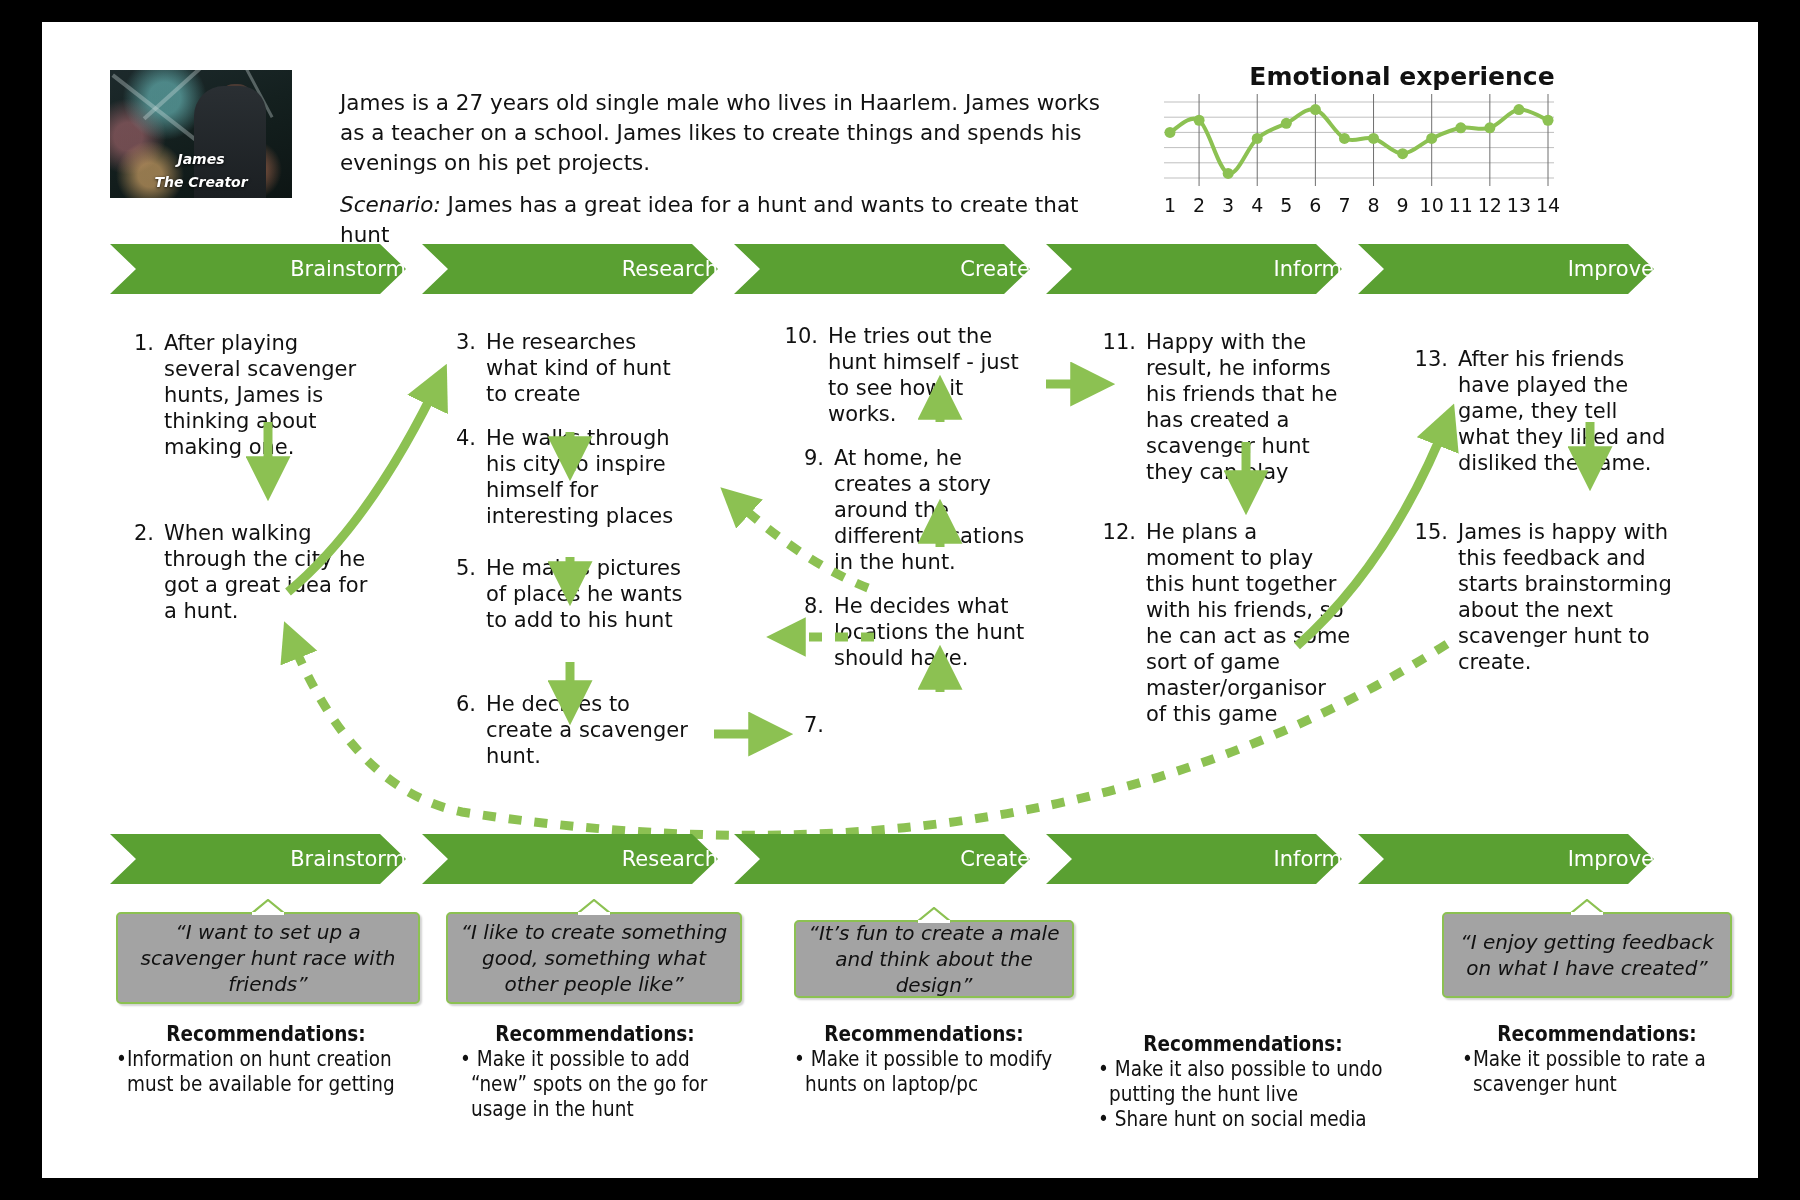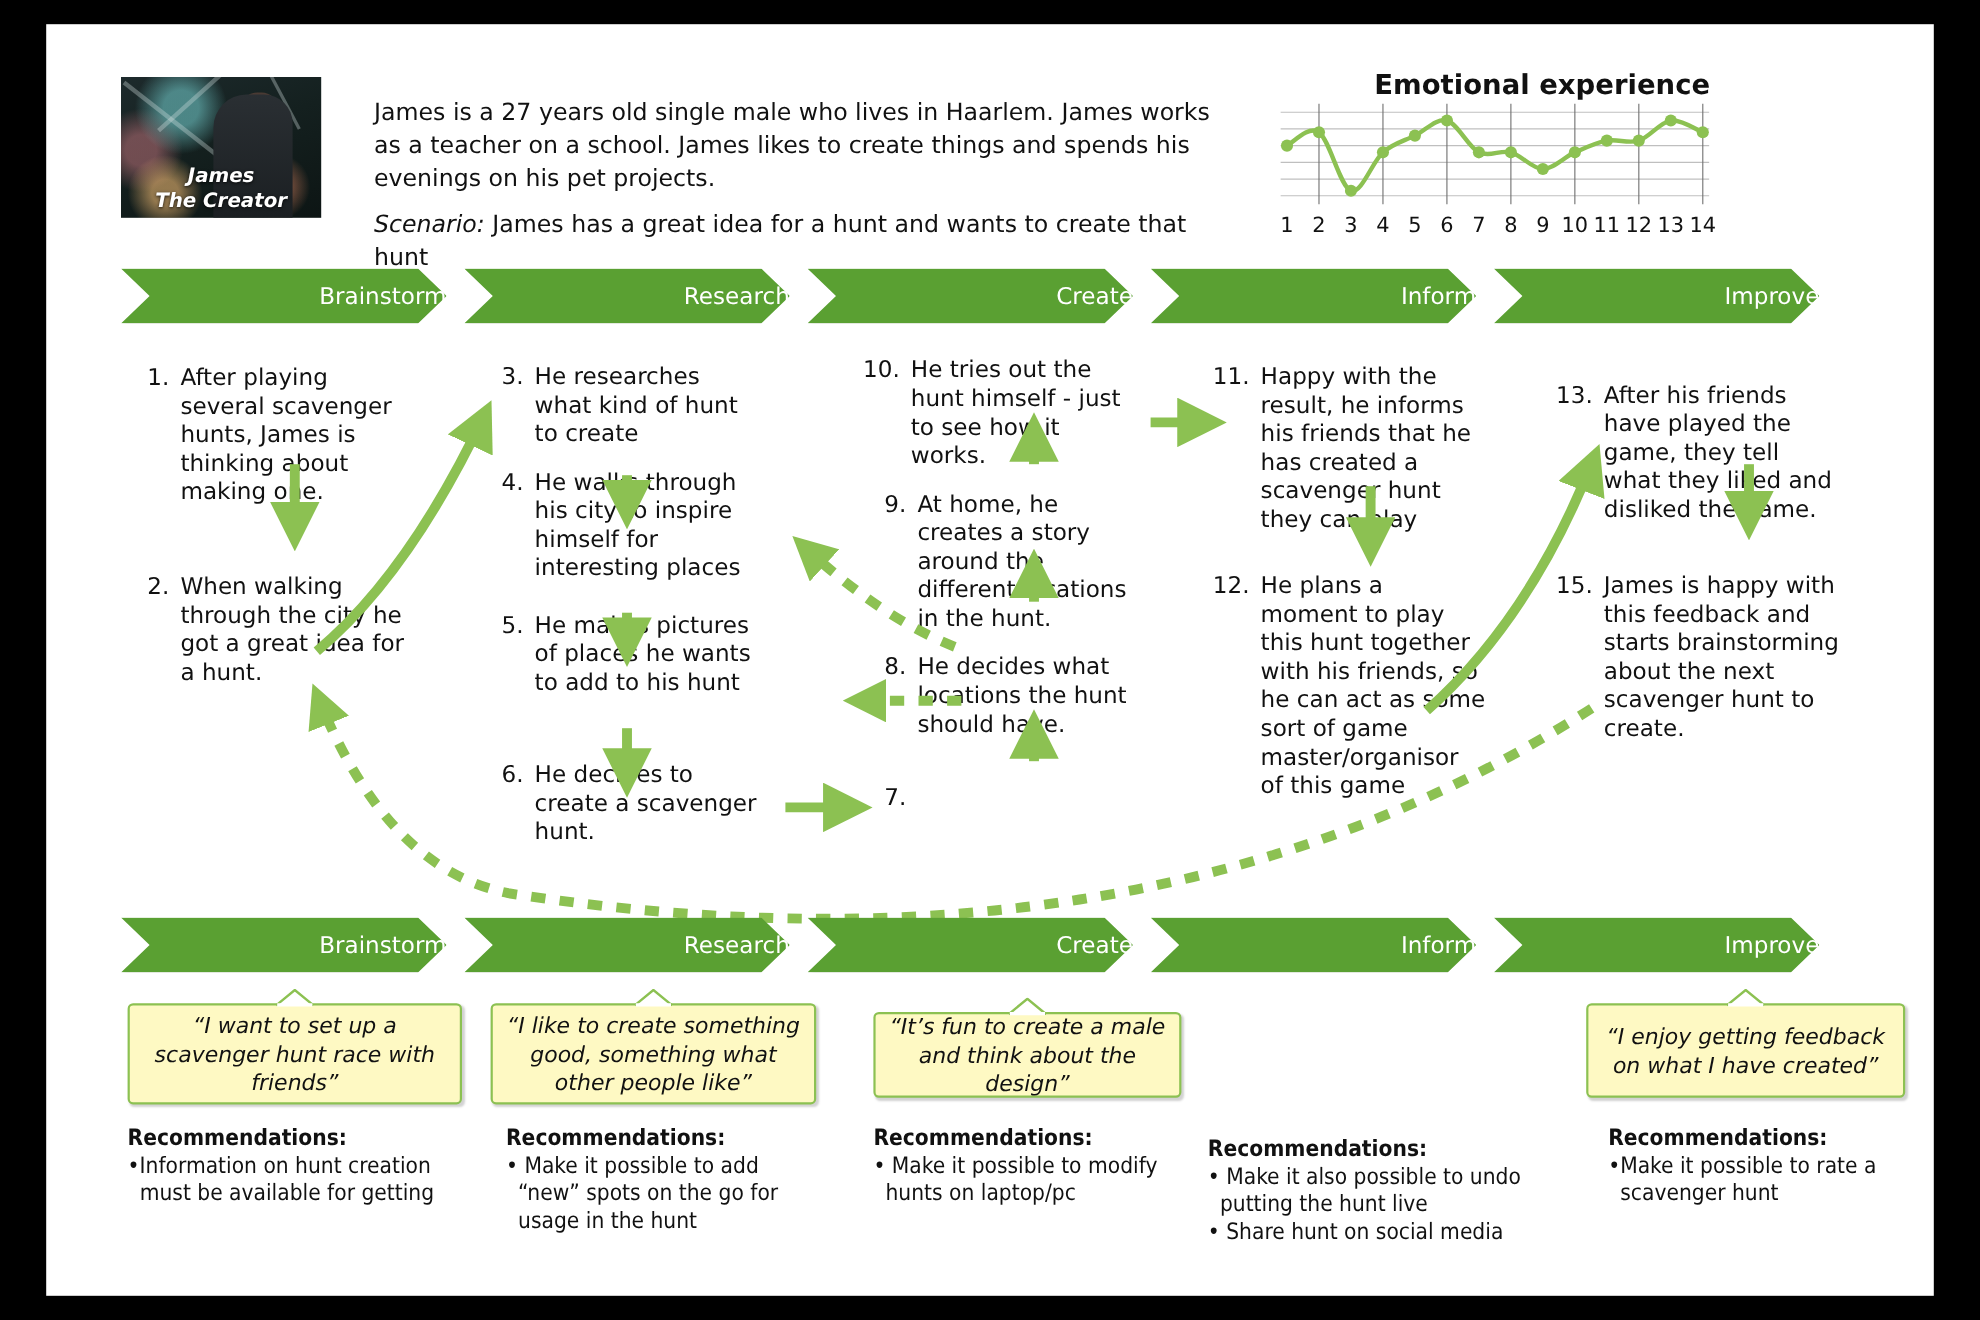--- a/index.html
+++ b/index.html
@@ -64,21 +64,21 @@
   }
   #persona-caption {
     position: absolute;
     left: 0;
     bottom: 4px;
     width: 182px;
     text-align: center;
     color: #ffffff;
     font-style: italic;
     font-weight: bold;
-    font-size: 18px;
+    font-size: 14px;
     line-height: 23px;
     text-shadow: 0 1px 3px rgba(0,0,0,.85);
   }
 
   
   #persona-desc {
     position: absolute;
     left: 298px;
     top: 66px;
     width: 760px;
@@ -168,21 +168,21 @@
     left: 0; top: 0;
     width: 1800px; height: 1200px;
     pointer-events: none;
   }
 
   
   .quote {
     position: absolute;
     border: 2px solid #8cc152;
     border-radius: 5px;
-    background: #fef9c3;
+    background: #a3a3a3;
     box-sizing: border-box;
     display: flex;
     align-items: center;
     justify-content: center;
     text-align: center;
     font-style: italic;
     font-size: 20px;
     line-height: 26px;
     color: #111;
     padding: 8px 12px;
@@ -199,21 +199,21 @@
 
   
   .recs {
     position: absolute;
     font-family: "DejaVu Sans Condensed", "Liberation Sans Narrow", "DejaVu Sans", sans-serif;
     font-stretch: condensed;
     font-size: 20.5px;
     line-height: 25px;
     color: #111;
   }
-  .recs .rhead { font-weight: bold; display: block; }
+  .recs .rhead { font-weight: bold; display: block; text-align: center; }
   .recs .ritem { display: block; text-indent: -11px; padding-left: 11px; }
 </style>
 </head>
 <body>
 
 <div id="canvas">
   <div id="sheet">
 
     <div id="persona-image">
       <div class="strut" style="left:-10px; top:40px; width:120px; height:4px; transform:rotate(38deg);"></div>

